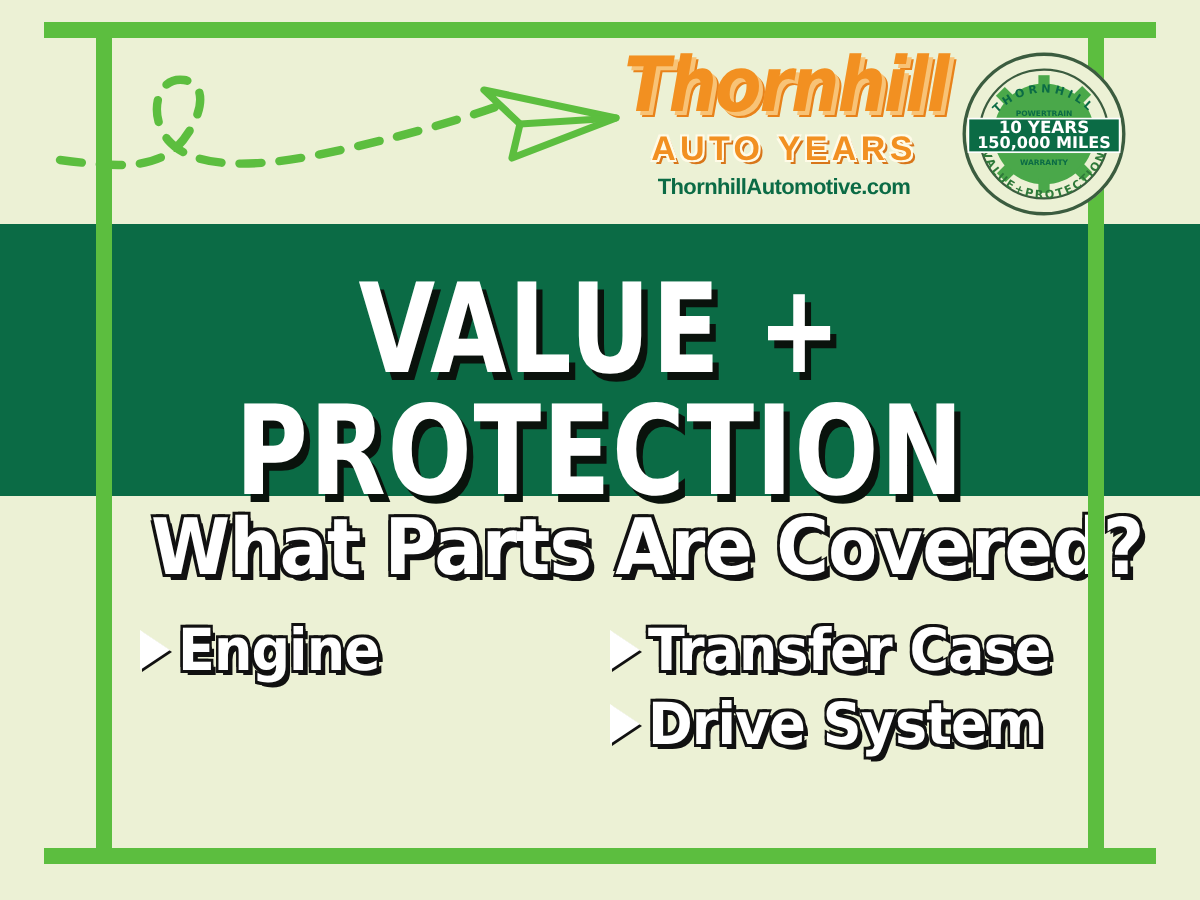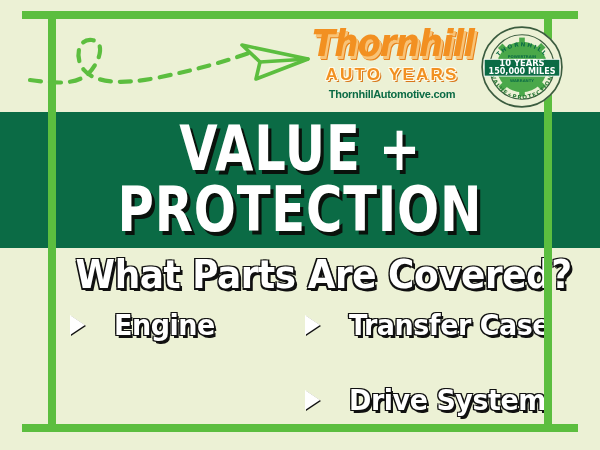--- a/index.html
+++ b/index.html
@@ -62,21 +62,21 @@
     color:#0b6b45;
   }
 
   
   #badge{
     position:absolute;left:480px;top:25px;width:84px;height:84px;z-index:7;
   }
 
   
   #headline{
-    position:absolute;left:56px;top:114px;width:488px;height:132px;
+    position:absolute;left:56px;top:130px;width:488px;height:132px;
     z-index:5;text-align:center;
     display:flex;flex-direction:column;justify-content:center;align-items:center;
   }
   .head-line{
     font-family:"DejaVu Sans", sans-serif;
     font-weight:bold;
     color:#ffffff;
     letter-spacing:1px;
     transform:scaleX(0.80);
     text-shadow:4px 4px 0 #0a120c;
@@ -101,25 +101,24 @@
     white-space:nowrap;
   }
 
   
   #parts{
     position:absolute;left:60px;top:306px;width:480px;height:112px;z-index:5;
     display:flex;
   }
   .col{display:flex;flex-direction:column;}
   #col-left{width:235px;padding-left:10px;}
-  #col-right{width:235px;padding-left:8px;justify-content:space-between;}
+  #col-right{width:235px;padding-left:8px;}
   .part-item{
     display:flex;align-items:center;
     height:37px;
-    gap:25px;
   }
   .bullet{
     width:0;height:0;flex:0 0 auto;
     border-left:15px solid #ffffff;
     border-top:10px solid transparent;
     border-bottom:10px solid transparent;
     margin-right:4px;
     filter:drop-shadow(1.5px 1.5px 0 #111);
   }
   .part-label{

